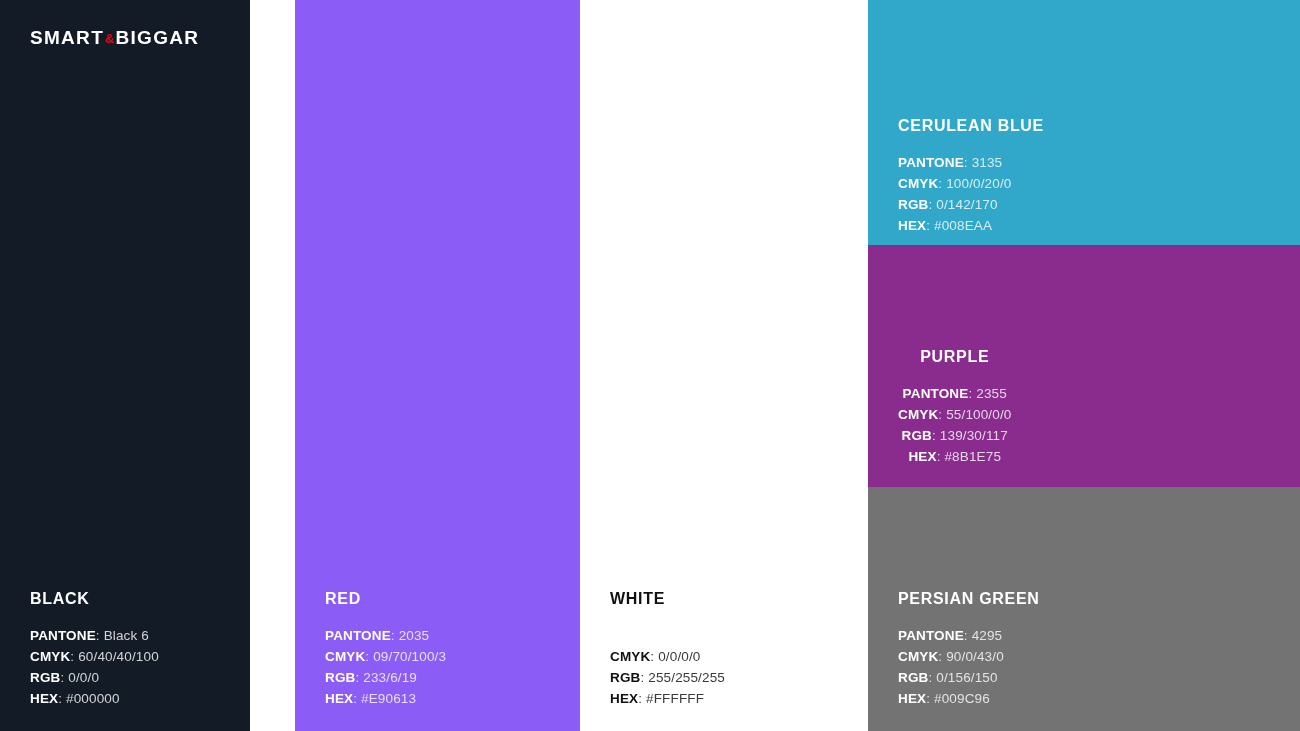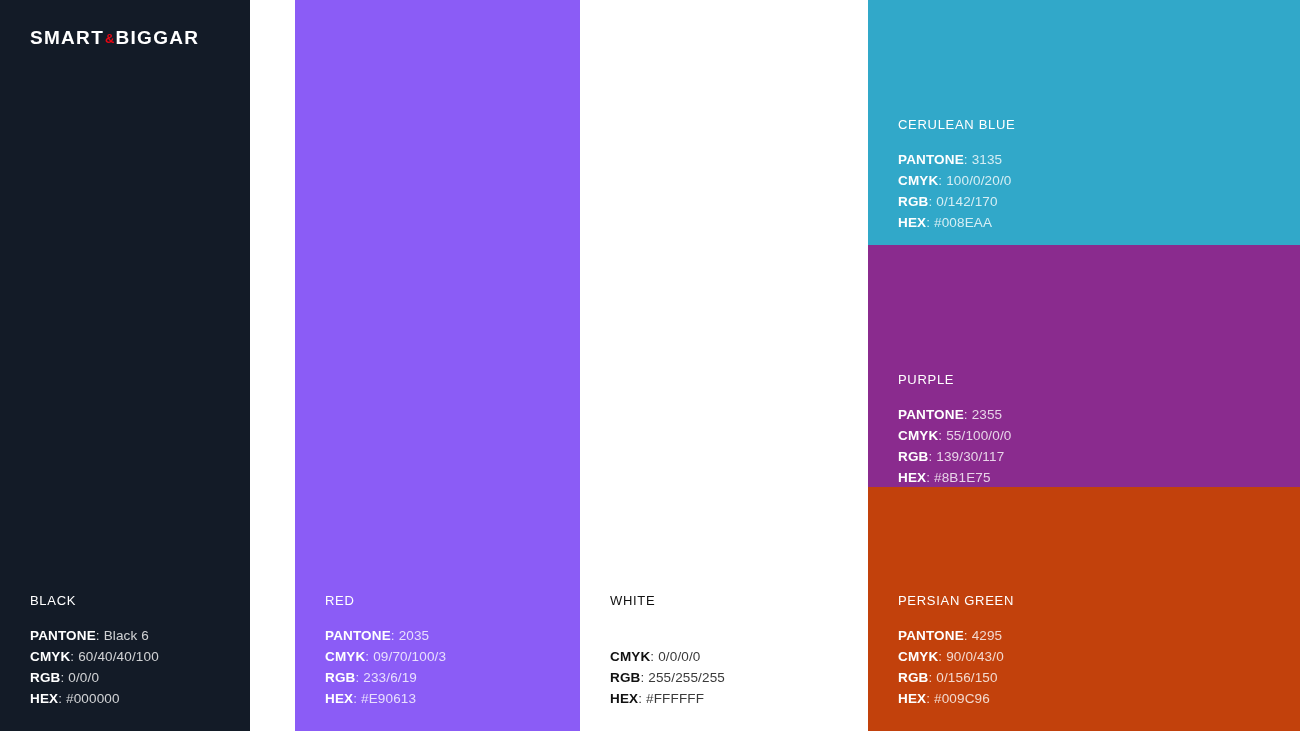--- a/index.html
+++ b/index.html
@@ -24,21 +24,21 @@
     position:absolute;
     overflow:hidden;
   }
 
   .swatch-black  { left:0;    top:0;   width:250px; height:731px; background:#131b27; }
   .swatch-red    { left:295px; top:0;  width:285px; height:731px; background:#8b5cf6; }
   .swatch-white  { left:580px; top:0;  width:319px; height:731px; background:#ffffff; }
 
   .swatch-blue   { left:868px; top:0;   width:432px; height:245px; background:#31a8c9; }
   .swatch-purple { left:868px; top:245px; width:432px; height:242px; background:#8a2b8e; }
-  .swatch-green  { left:868px; top:487px; width:432px; height:244px; background:#c2410c; }
+  .swatch-green  { left:868px; top:487px; width:432px; height:244px; background:#737373; }
 
   
   .logo {
     position:absolute;
     left:30px;
     top:28px;
     font-size:19px;
     font-weight:bold;
     letter-spacing:1.3px;
     color:#ffffff;
@@ -56,22 +56,22 @@
 
   
   .info {
     position:absolute;
     left:30px;
     white-space:nowrap;
   }
   .info.bottom { bottom:22px; }
 
   .info .title {
-    font-size:13px;
-    font-weight:normal;
+    font-size:16px;
+    font-weight:bold;
     letter-spacing:0.7px;
     line-height:1;
     margin-bottom:18px;
   }
 
   .info .row {
     font-size:13.5px;
     line-height:21px;
     letter-spacing:0.15px;
   }
@@ -171,21 +171,21 @@
       <div class="row">
         <span class="k">RGB</span><span class="v">: </span><span class="v">0/142/170</span>
       </div>
       <div class="row">
         <span class="k">HEX</span><span class="v">: </span><span class="v">#008EAA</span>
       </div>
     </div>
   </div>
 
   <div class="swatch swatch-purple">
-    <div class="info purple-pos on-dark" style="top:128px;">
+    <div class="info purple-pos on-dark" style="top:104px;text-align:center;">
       <div class="title">PURPLE</div>
       <div class="row">
         <span class="k">PANTONE</span><span class="v">: </span><span class="v">2355</span>
       </div>
       <div class="row">
         <span class="k">CMYK</span><span class="v">: </span><span class="v">55/100/0/0</span>
       </div>
       <div class="row">
         <span class="k">RGB</span><span class="v">: </span><span class="v">139/30/117</span>
       </div>

